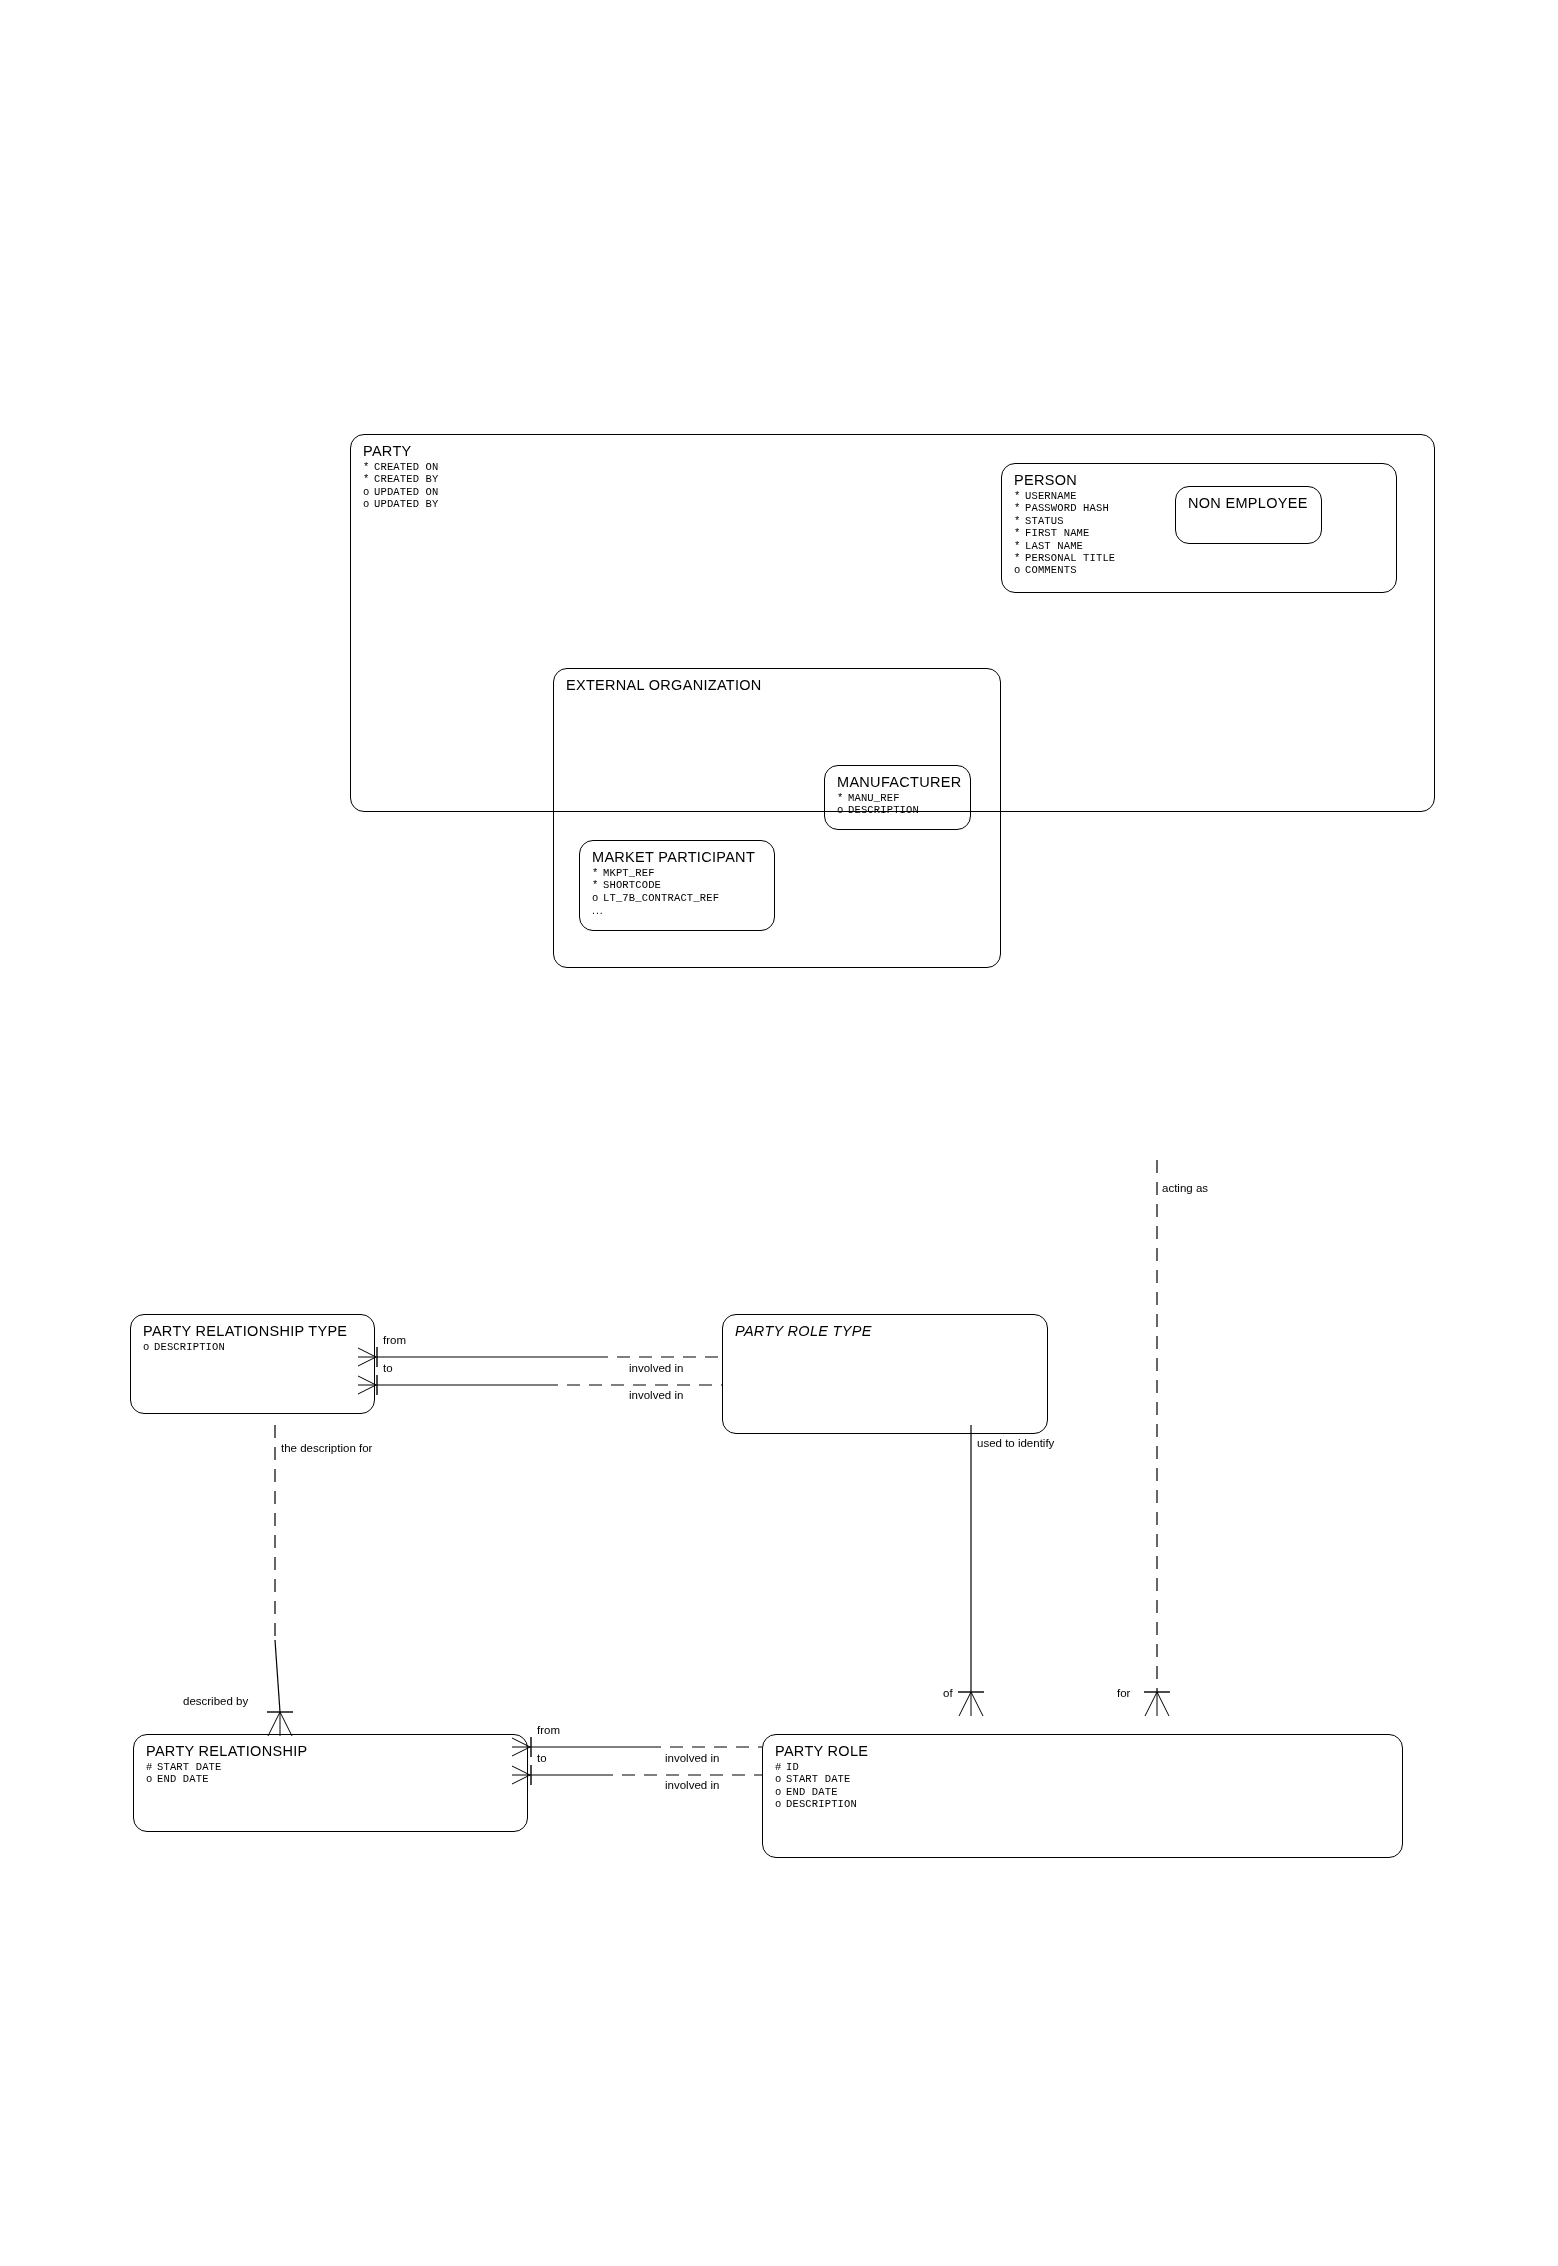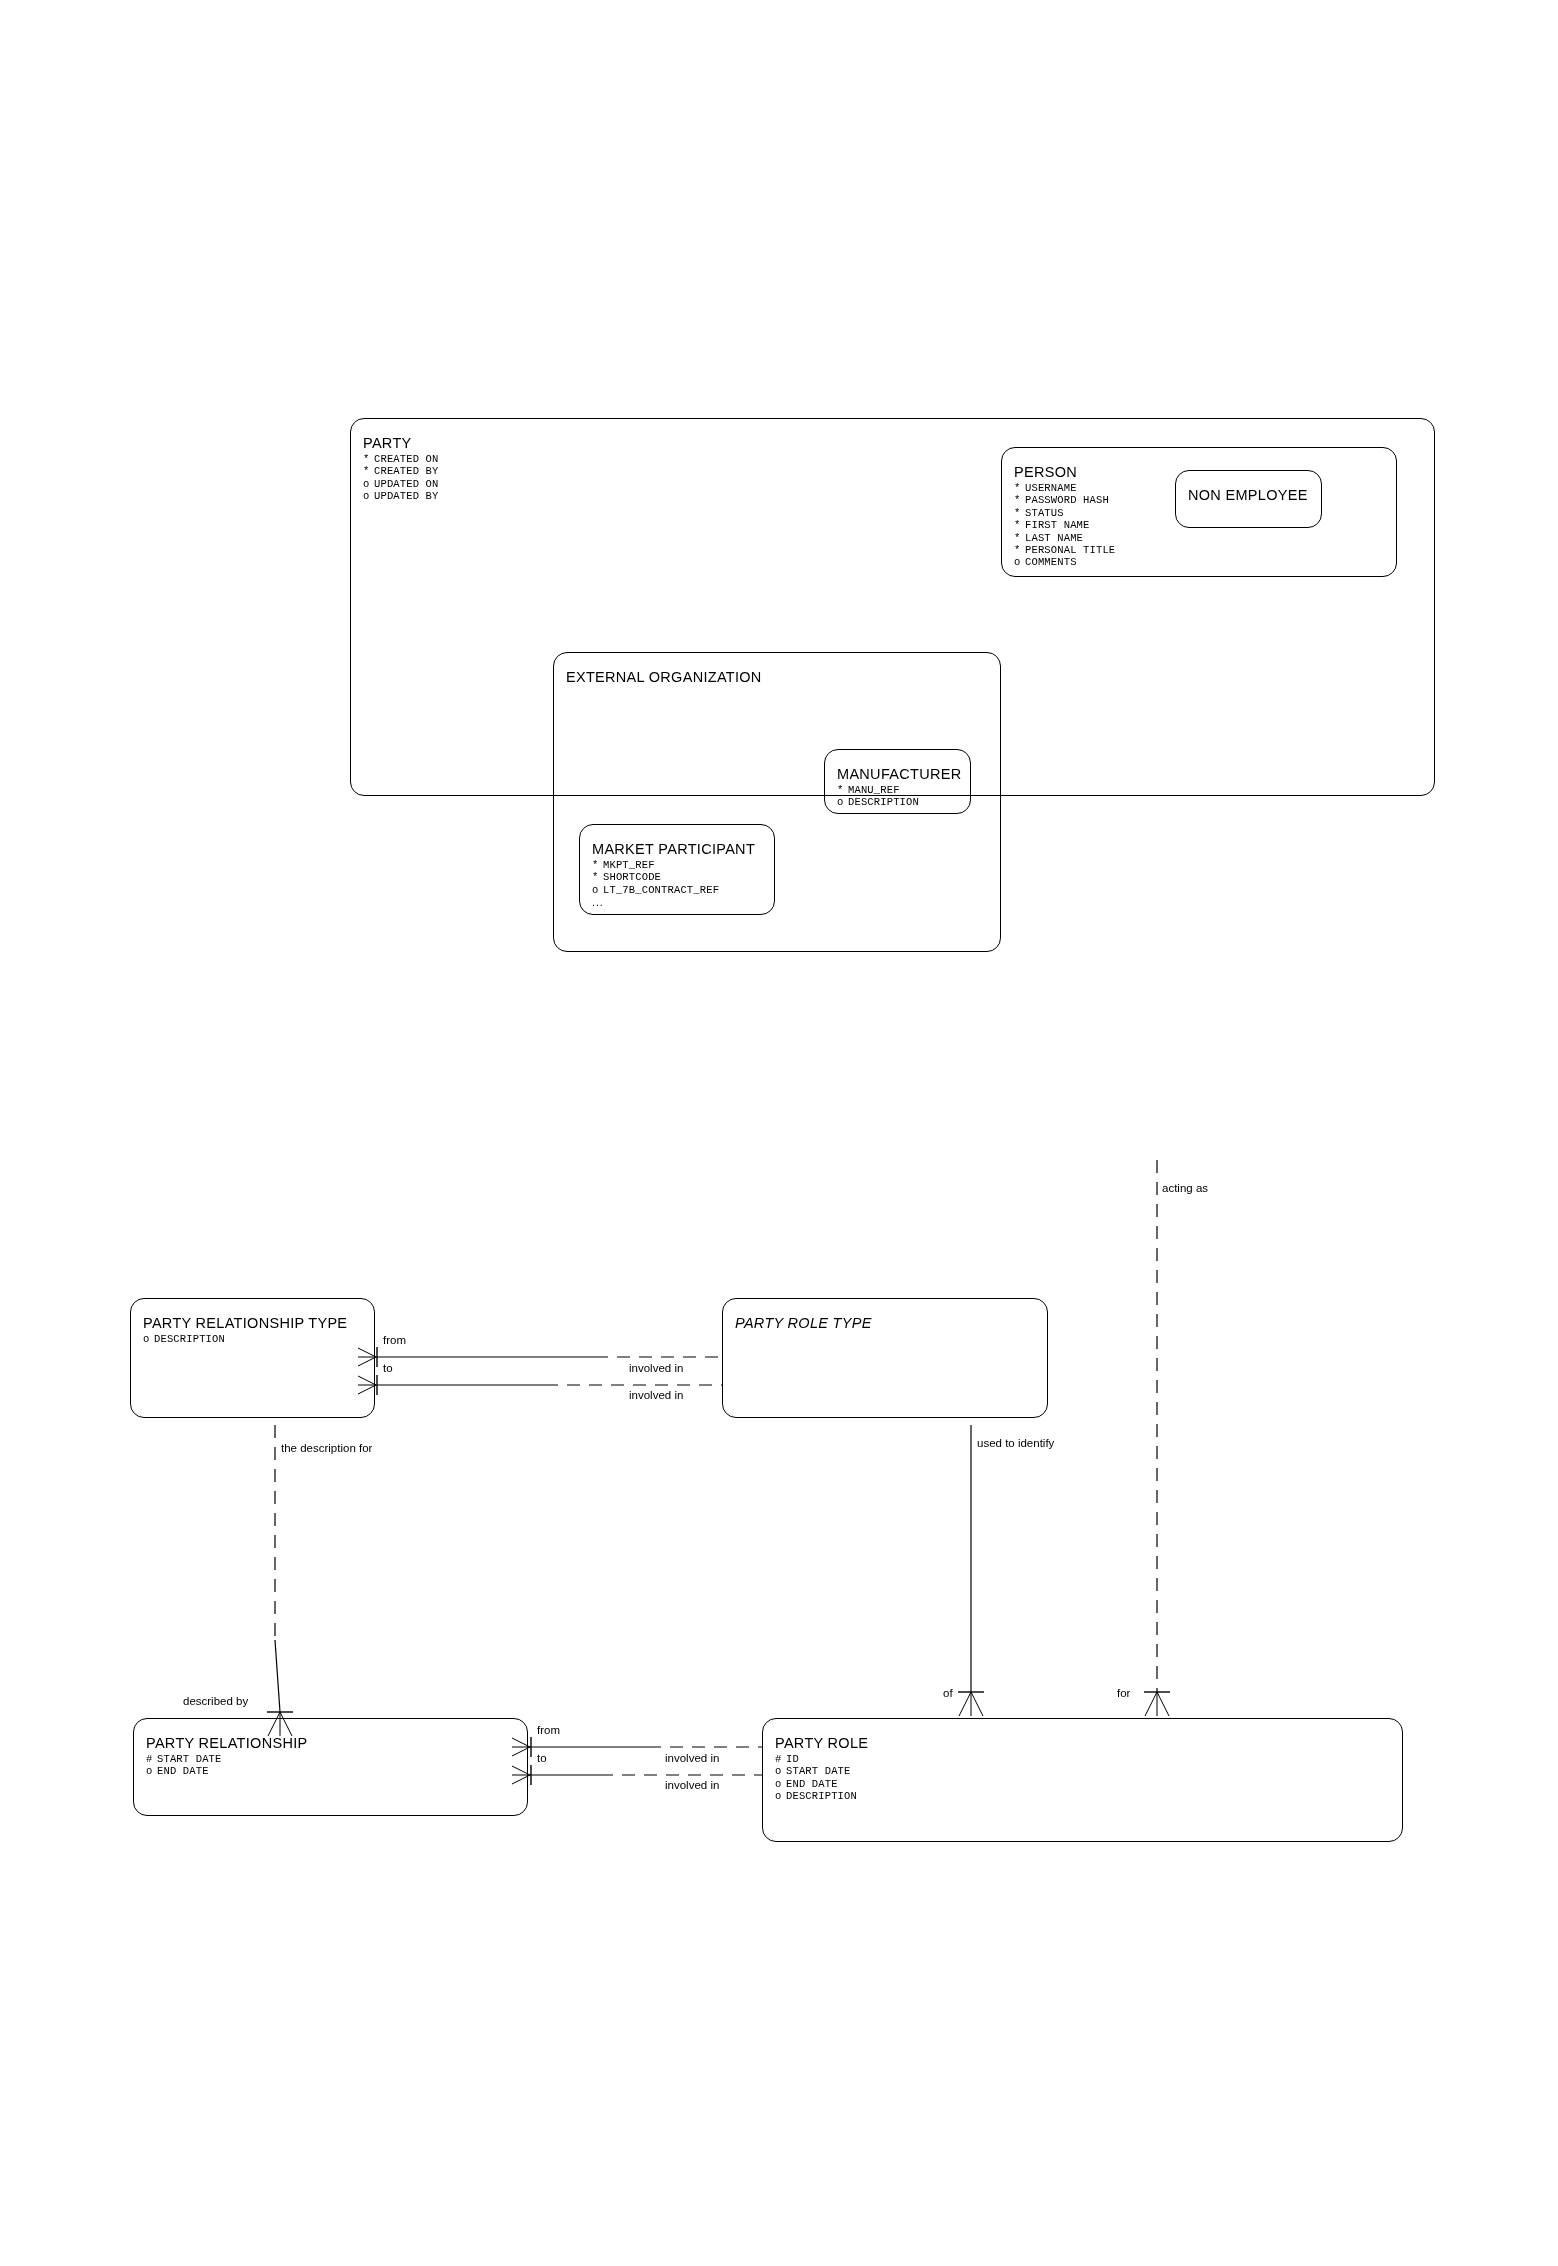--- a/index.html
+++ b/index.html
@@ -20,21 +20,22 @@
     overflow: hidden;
   }
 
   
   .entity {
     position: absolute;
     box-sizing: border-box;
     border: 1px solid #000000;
     border-radius: 14px;
     background: transparent;
-    padding: 16px 10px 6px 12px;
+    padding: 8px 10px 6px 12px;
+    margin-top: 16px;
   }
   .entity > .ent-title {
     font-size: 14.5px;
     line-height: 17px;
     letter-spacing: 0.3px;
     white-space: nowrap;
     color: #000;
   }
   .attrs {
     margin-top: 1px;
@@ -160,21 +161,21 @@
         <span class="mark">*</span><span class="aname">SHORTCODE</span>
       </div>
       <div class="attr">
         <span class="mark">o</span><span class="aname">LT_7B_CONTRACT_REF</span>
       </div>
       <div class="ellipsis">...</div>
     </div>
   </div>
 
 
-  <div class="entity" style="left:130px; top:1298px; width:245px; height:120px;">
+  <div class="entity" style="left:130px; top:1298px; width:245px; height:100px;">
     <div class="ent-title">PARTY RELATIONSHIP TYPE</div>
     <div class="attrs">
       <div class="attr">
         <span class="mark">o</span><span class="aname">DESCRIPTION</span>
       </div>
     </div>
   </div>
 
   <div class="entity" style="left:722px; top:1298px; width:326px; height:120px;font-style:italic;">
     <div class="ent-title">PARTY ROLE TYPE</div>

